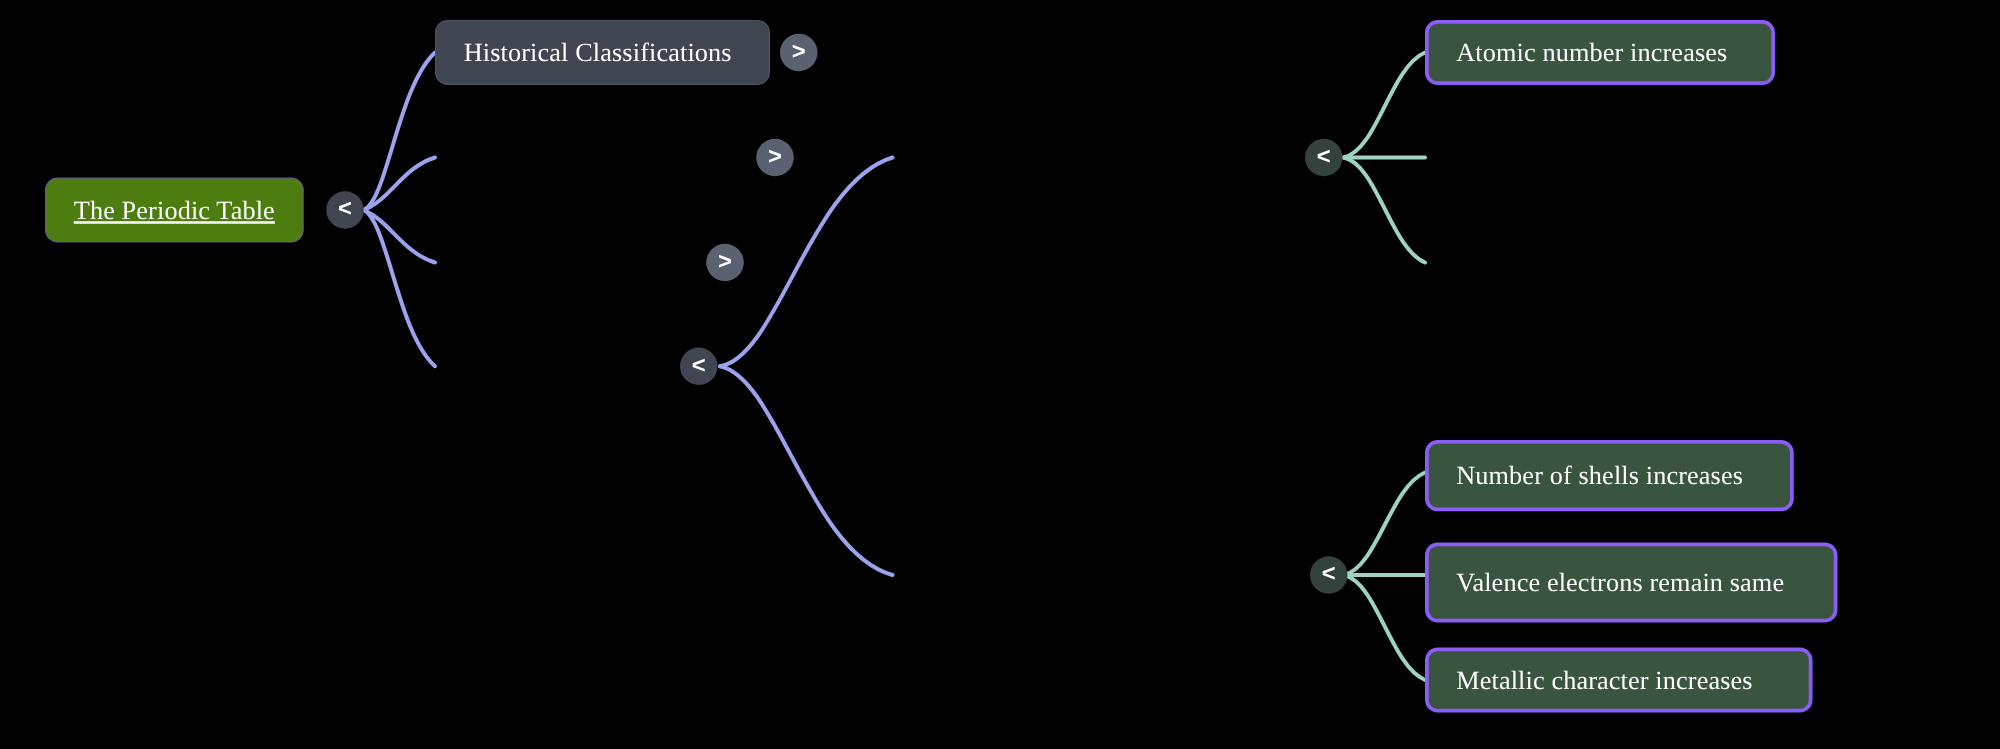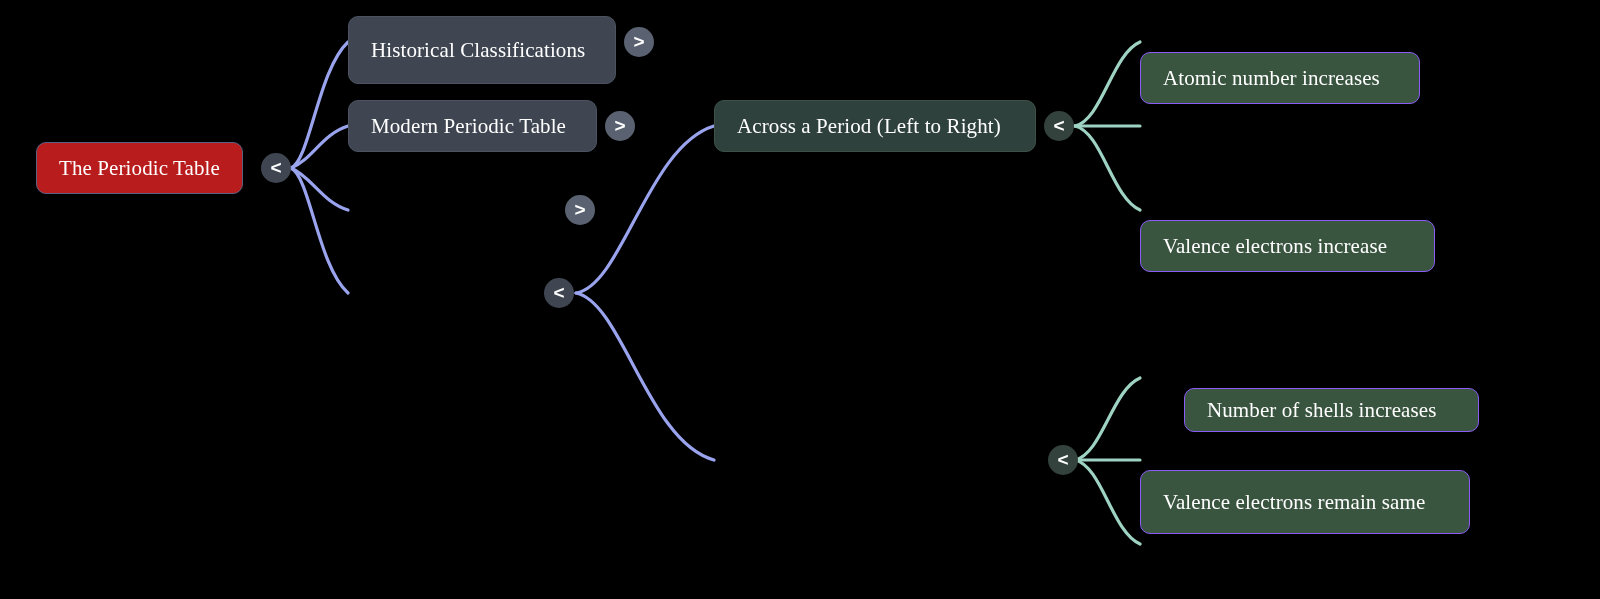--- a/index.html
+++ b/index.html
@@ -35,35 +35,35 @@
     align-items: center;
     border-radius: 10px;
     color: #ffffff;
     font-size: 21px;
     line-height: 1;
     padding: 0 22px;
     white-space: nowrap;
     letter-spacing: 0.1px;
   }
   .node-root {
-    background: #b91c1c;
+    background: #4d7c0f;
     border: 1px solid #5d6183;
+    text-decoration: underline;
   }
   .node-slate {
     background: #3f4652;
     border: 1px solid #4b5361;
   }
   .node-greendark {
     background: #2f413c;
     border: 1px solid #3d5149;
   }
   .node-green {
     background: #39543f;
-    border: 1px solid #8b5cf6;
-    margin-top: 36px;
+    border: 3px solid #8b5cf6;
   }
   .toggle {
     position: absolute;
     width: 30px;
     height: 30px;
     border-radius: 50%;
     display: flex;
     align-items: center;
     justify-content: center;
     color: #ffffff;
@@ -109,60 +109,54 @@
     </g>
   </svg>
 
   <div class="node node-root" style="left:36px; top:142px; height:52px;">
     <span>The Periodic Table</span>
   </div>
   <div class="toggle toggle-dark" style="left:261px; top:153px;">
     <span>&lt;</span>
   </div>
 
-  <div class="node node-slate" style="left:348px; top:16px; width:268px; height:68px;">
+  <div class="node node-slate" style="left:348px; top:16px; width:268px; height:52px;">
     <span>Historical Classifications</span>
   </div>
   <div class="toggle toggle-slate" style="left:624px; top:27px;">
     <span>&gt;</span>
   </div>
 
-  <div class="node node-slate" style="left:348px; top:100px; width:249px; height:52px;">
-    <span>Modern Periodic Table</span>
-  </div>
   <div class="toggle toggle-slate" style="left:605px; top:111px;">
     <span>&gt;</span>
   </div>
 
   <div class="toggle toggle-slate" style="left:565px; top:195px;">
     <span>&gt;</span>
   </div>
 
   <div class="toggle toggle-dark" style="left:544px; top:278px;">
     <span>&lt;</span>
   </div>
 
-  <div class="node node-greendark" style="left:714px; top:100px; width:322px; height:52px;">
-    <span>Across a Period (Left to Right)</span>
-  </div>
   <div class="toggle toggle-green" style="left:1044px; top:111px;">
     <span>&lt;</span>
   </div>
 
   <div class="toggle toggle-green" style="left:1048px; top:445px;">
     <span>&lt;</span>
   </div>
 
   <div class="node node-green" style="left:1140px; top:16px; width:280px; height:52px;">
     <span>Atomic number increases</span>
   </div>
-  <div class="node node-green" style="left:1140px; top:184px; width:295px; height:52px;">
-    <span>Valence electrons increase</span>
-  </div>
 
-  <div class="node node-green" style="left:1184px; top:352px; width:295px; height:44px;">
+  <div class="node node-green" style="left:1140px; top:352px; width:295px; height:57px;">
     <span>Number of shells increases</span>
   </div>
   <div class="node node-green" style="left:1140px; top:434px; width:330px; height:64px;">
     <span>Valence electrons remain same</span>
   </div>
+  <div class="node node-green" style="left:1140px; top:518px; width:310px; height:52px;">
+    <span>Metallic character increases</span>
+  </div>
 
 </div>
 
 </body></html>

